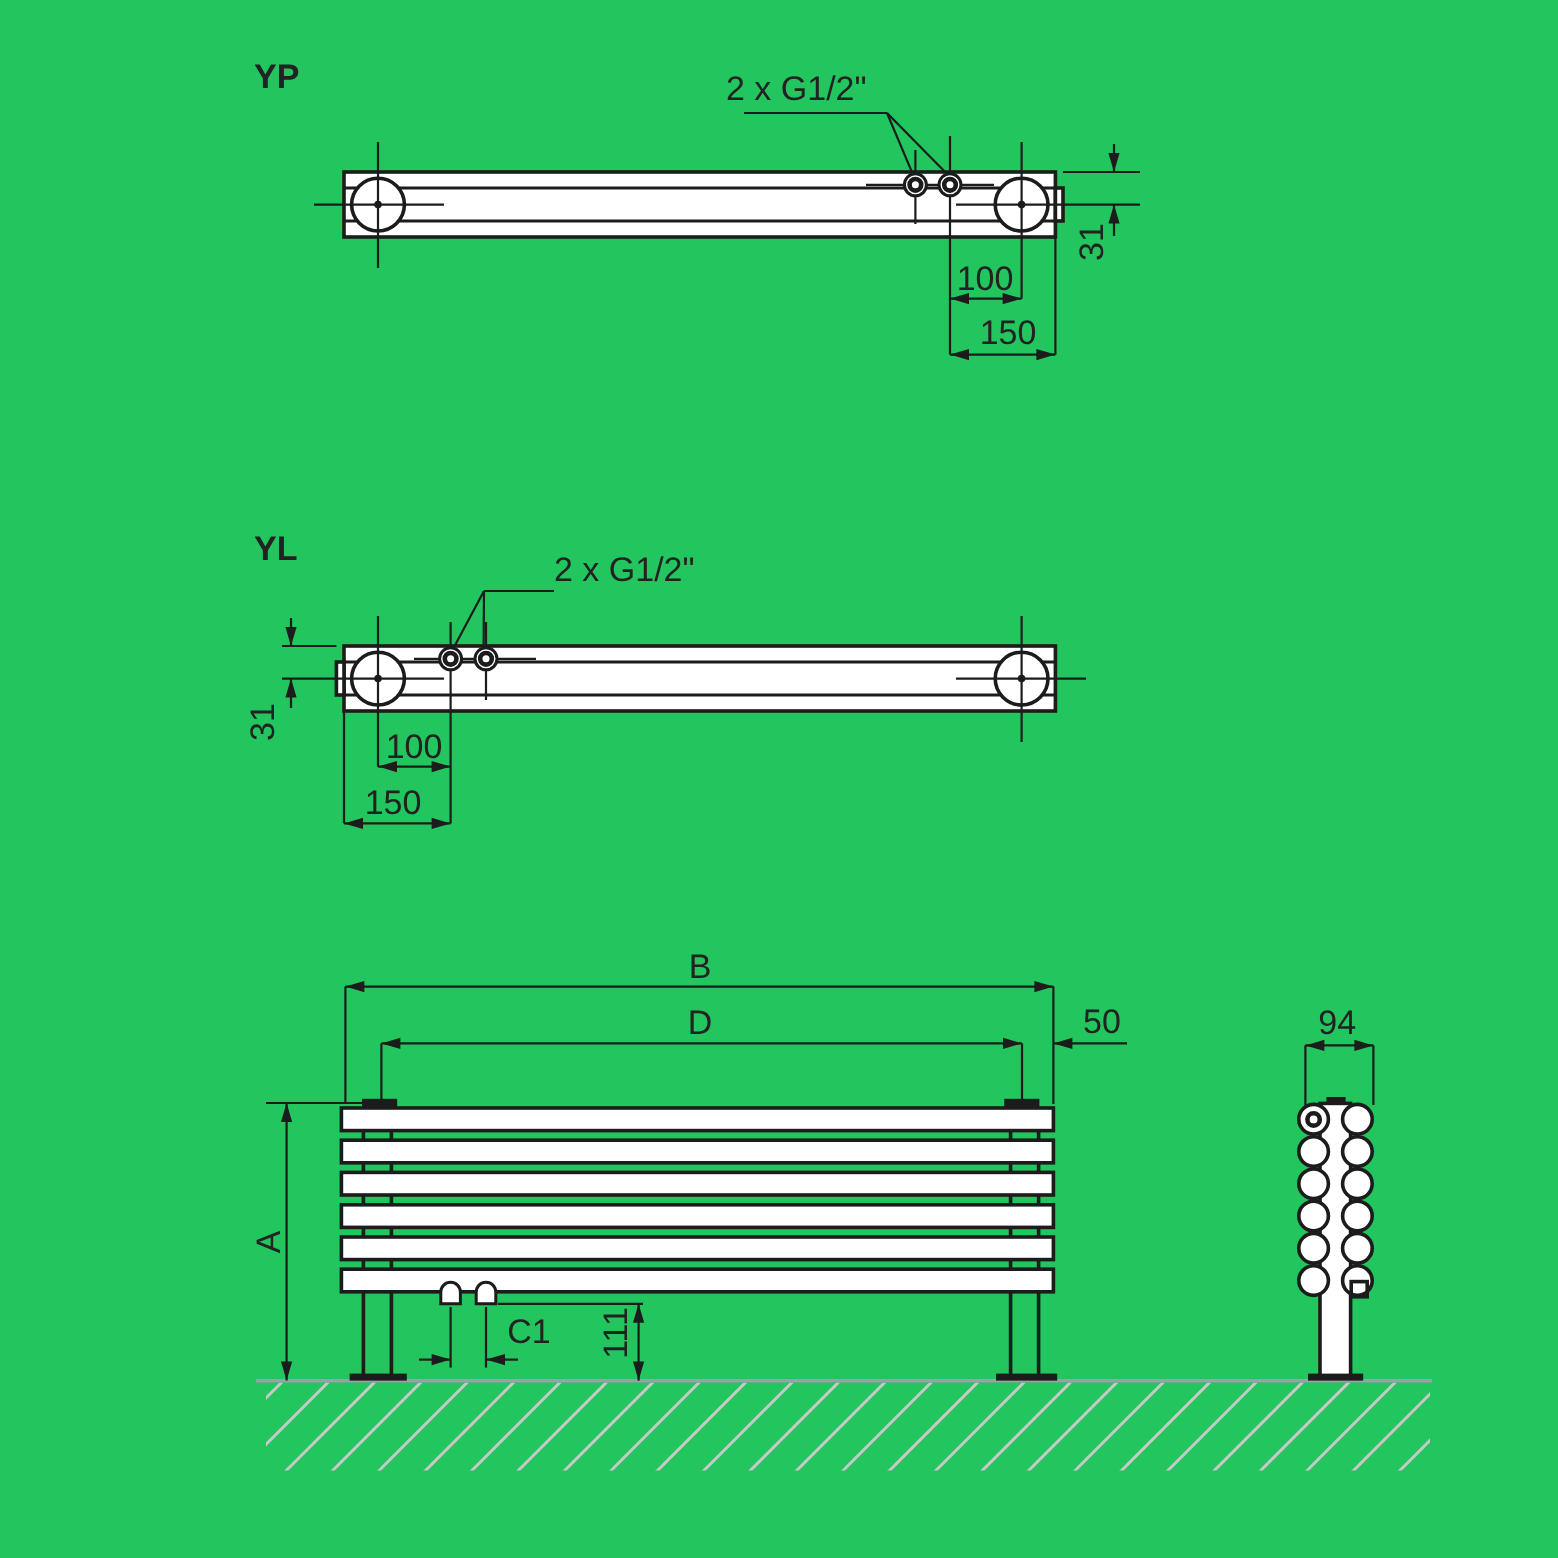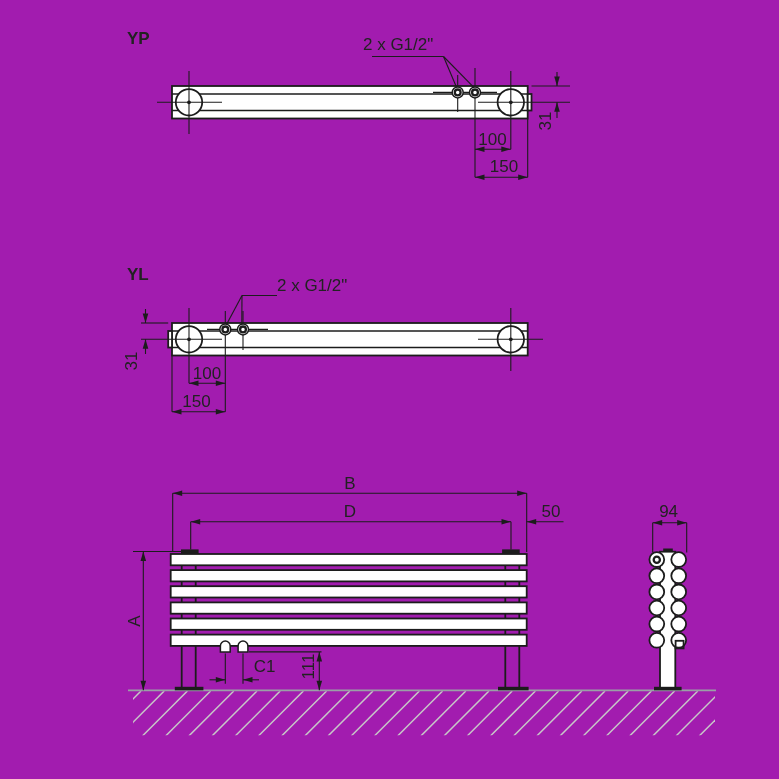--- a/index.html
+++ b/index.html
@@ -1,16 +1,16 @@
 <!DOCTYPE html>
 <html><head>
 <meta charset="utf-8">
 <style>
   html,body { margin:0; padding:0; background:#ffffff; }
-  .stage { position:relative; width:779px; height:779px; background:#a21caf; overflow:hidden; }
+  .stage { position:relative; width:779px; height:779px; background:#22c55e; overflow:hidden; }
   svg text { font-family:"Liberation Sans","DejaVu Sans",sans-serif; font-size:17px; fill:#222222; }
   svg text.title { font-weight:bold; font-size:17px; }
   .mid { text-anchor:middle; }
   .ol  { fill:#ffffff; stroke:#1c1c1c; stroke-width:1.8; }   
   .ol2 { fill:#ffffff; stroke:#1c1c1c; stroke-width:1.5; }
   .ln  { fill:none; stroke:#1c1c1c; stroke-width:1.8; }      
   .ln2 { fill:none; stroke:#1c1c1c; stroke-width:1.4; }
   .tn  { fill:none; stroke:#1c1c1c; stroke-width:1.1; }      
   .dim { fill:none; stroke:#1c1c1c; stroke-width:1.1; marker-start:url(#arr); marker-end:url(#arr); }
   .dimtip { fill:none; stroke:#1c1c1c; stroke-width:1.1; marker-end:url(#arr); }

